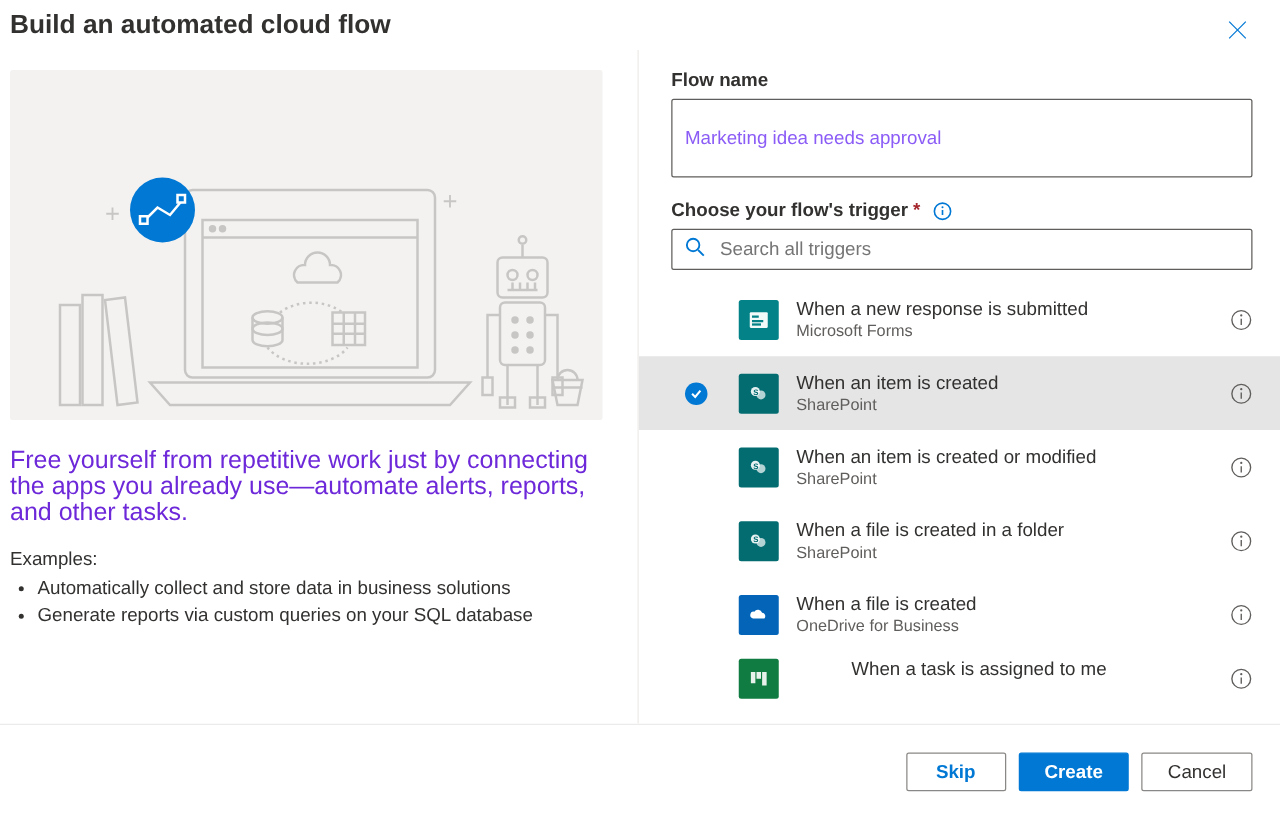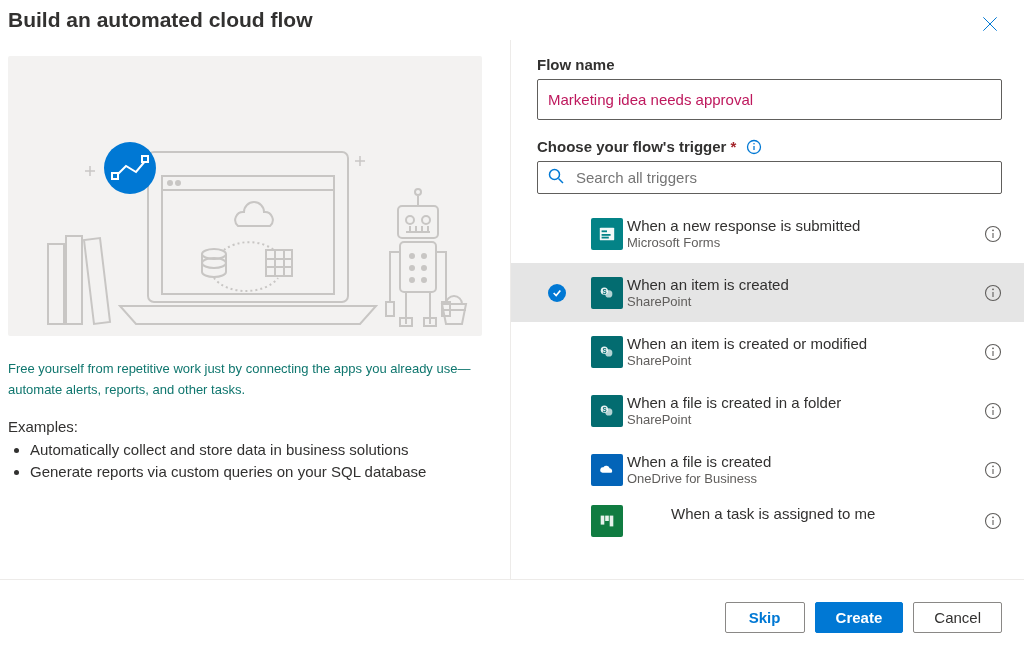--- a/index.html
+++ b/index.html
@@ -6,41 +6,41 @@
   html, body { width: 1024px; height: 655px; font-family: "Segoe UI", -apple-system, BlinkMacSystemFont, sans-serif; background: #fff; color: #323130; overflow: hidden; }
   .dialog { width: 1024px; height: 655px; position: relative; display: flex; flex-direction: column; }
   .header { display: flex; justify-content: space-between; align-items: flex-start; padding: 8px 18px 0 8px; }
   .title { font-size: 21px; font-weight: 600; color: #323130; }
   .close-btn { background: none; border: none; cursor: pointer; padding: 6px; color: #0078d4; }
   .close-btn svg { width: 20px; height: 20px; display: block; }
   .body { flex: 1 1 auto; display: flex; overflow: hidden; }
   .left-pane { width: 510px; padding: 16px 24px 0 8px; border-right: 1px solid transparent; }
   .illustration { width: 474px; height: 280px; background: #f3f2f1; border-radius: 2px; position: relative; overflow: hidden; }
   .illustration svg { width: 100%; height: 100%; }
-  .description { margin-top: 22px; font-size: 13px; line-height: 21px; color: #0f766e; }
+  .description { margin-top: 22px; font-size: 20px; line-height: 21px; color: #6d28d9; }
   .examples-heading { margin-top: 18px; font-size: 15px; }
   .examples-list { margin-top: 4px; padding-left: 22px; font-size: 15px; line-height: 22px; }
   .right-pane { flex: 1 1 auto; padding: 16px 22px 0 26px; display: flex; flex-direction: column; border-left: 1px solid #edebe9; overflow: hidden; }
   .field-label { font-size: 15px; font-weight: 600; margin-bottom: 6px; color: #323130; display: flex; align-items: center; gap: 4px; }
   .req { color: #a4262c; }
   .info-ic { display: inline-flex; margin-left: 6px; }
-  .text-input { width: 100%; border: 1px solid #605e5c; border-radius: 2px; padding: 11px 10px; font-size: 15px; font-family: inherit; color: #be185d; outline: none; background: #fff; }
+  .text-input { width: 100%; border: 1px solid #605e5c; border-radius: 2px; padding: 22px 10px; font-size: 15px; font-family: inherit; color: #8b5cf6; outline: none; background: #fff; }
   .search-wrap { position: relative; margin-bottom: 10px; }
   .search-wrap .search-ic { position: absolute; left: 10px; top: 50%; transform: translateY(-50%); color: #0078d4; }
   .search-input { width: 100%; border: 1px solid #605e5c; border-radius: 2px; padding: 7px 10px 7px 38px; font-size: 15px; font-family: inherit; color: #323130; outline: none; background: #fff; }
   .trigger-section-label { margin-top: 18px; }
   .trigger-list { flex: 1 1 auto; overflow-y: hidden; margin-left: -26px; margin-right: -22px; }
   .trigger-row { display: flex; align-items: center; padding: 12px 22px 12px 26px; cursor: pointer; }
   .trigger-row.selected { background: #e5e5e5; }
   .trigger-radio { width: 28px; display: flex; justify-content: center; margin-left: 6px; }
   .radio-check { width: 18px; height: 18px; border-radius: 50%; background: #0078d4; display: flex; align-items: center; justify-content: center; }
   .radio-check svg { width: 10px; height: 10px; }
   .trigger-icon { width: 32px; height: 32px; border-radius: 2px; display: flex; align-items: center; justify-content: center; margin-left: 20px; flex: 0 0 32px; }
   .trigger-row:not(.selected) .trigger-icon { margin-left: 54px; }
-  .trigger-text { margin-left: 4px; flex: 1 1 auto; min-width: 0; }
+  .trigger-text { margin-left: 14px; flex: 1 1 auto; min-width: 0; }
   .trigger-title { font-size: 15px; color: #323130; line-height: 19px; white-space: nowrap; overflow: hidden; text-overflow: ellipsis; }
   .trigger-sub { font-size: 13px; color: #605e5c; line-height: 16px; white-space: nowrap; overflow: hidden; text-overflow: ellipsis; }
   .trigger-info { flex: 0 0 auto; margin-left: 8px; color: #605e5c; display: flex; }
   .footer { height: 76px; border-top: 1px solid #edebe9; display: flex; align-items: center; justify-content: flex-end; gap: 10px; padding: 0 22px; background: #fff; }
   .btn { font-family: inherit; font-size: 15px; border-radius: 2px; padding: 6px 20px; cursor: pointer; min-width: 80px; }
   .btn-skip { background: #fff; border: 1px solid #8a8886; color: #0078d4; font-weight: 600; }
   .btn-primary { background: #0078d4; border: 1px solid #0078d4; color: #fff; font-weight: 600; }
   .btn-default { background: #fff; border: 1px solid #8a8886; color: #323130; }
   .ic-forms { background: #038387; }
   .ic-sharepoint { background: #036c70; }

